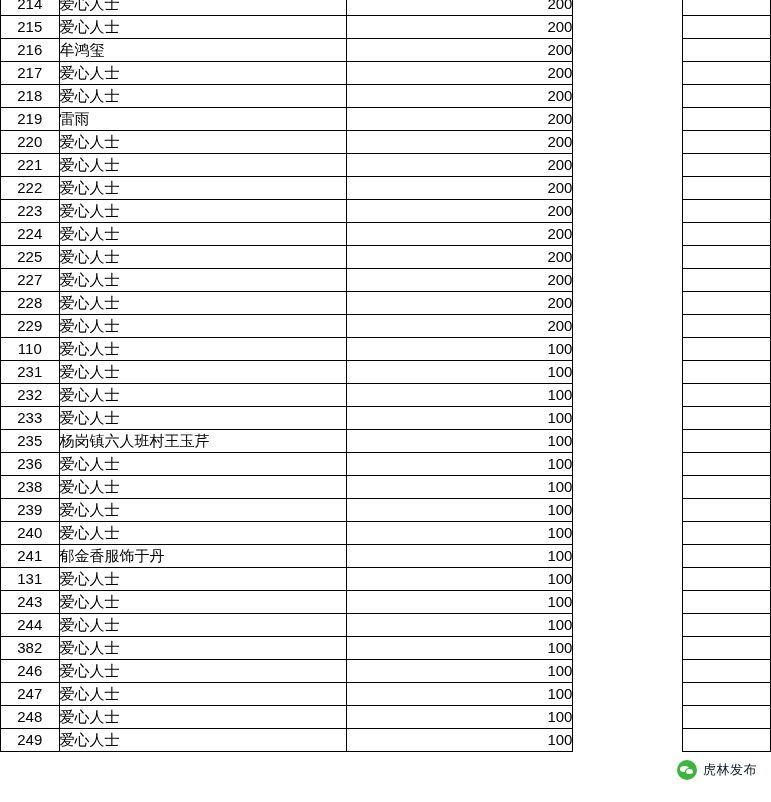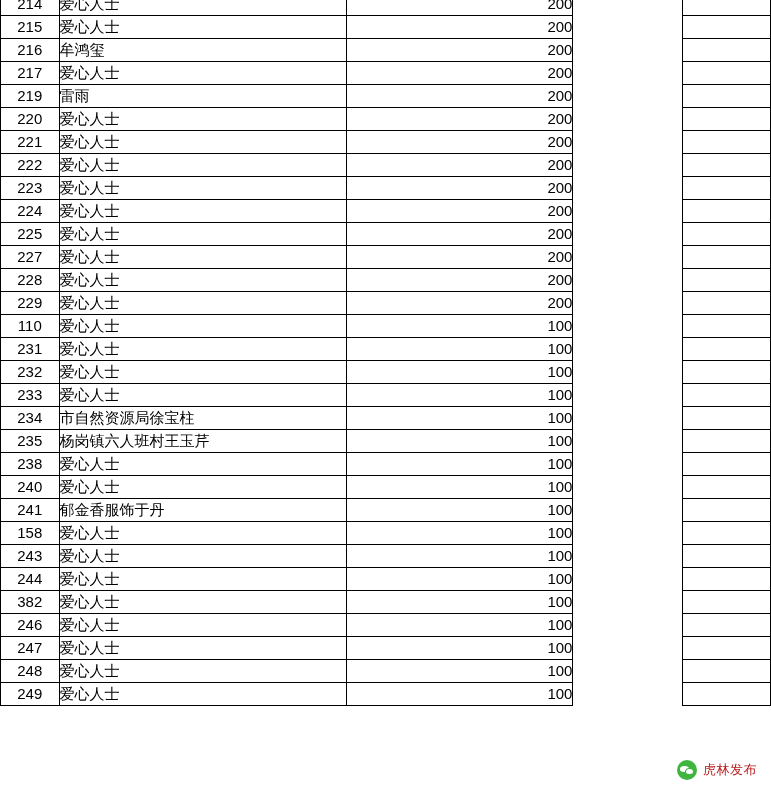--- a/index.html
+++ b/index.html
@@ -82,21 +82,21 @@
     left: 9px;
     top: 9px;
     width: 7px;
     height: 5px;
     border-radius: 50% 50% 45% 45%;
     background: #ffffff;
     box-shadow: 0 0 0 1px #3fb53f;
   }
   .wx-text {
     font-size: 13px;
-    color: #b91c1c;
+    color: #0f172a;
     letter-spacing: 0.5px;
     font-family: Liberation Mono, monospace;
   }
 </style>
 </head>
 <body>
 
 <table class="doc-table">
   <colgroup>
     <col class="col-idx">
@@ -129,20 +129,27 @@
         <td class="col-note"></td>
       </tr>
       <tr>
         <td class="col-idx">217</td>
         <td class="col-name">爱心人士</td>
         <td class="col-amt">200</td>
         <td class="gutter-cell"></td>
         <td class="col-note"></td>
       </tr>
       <tr>
+        <td class="col-idx">218</td>
+        <td class="col-name">爱心人士</td>
+        <td class="col-amt">200</td>
+        <td class="gutter-cell"></td>
+        <td class="col-note"></td>
+      </tr>
+      <tr>
         <td class="col-idx">219</td>
         <td class="col-name">雷雨</td>
         <td class="col-amt">200</td>
         <td class="gutter-cell"></td>
         <td class="col-note"></td>
       </tr>
       <tr>
         <td class="col-idx">220</td>
         <td class="col-name">爱心人士</td>
         <td class="col-amt">200</td>
@@ -227,56 +234,63 @@
         <td class="col-note"></td>
       </tr>
       <tr>
         <td class="col-idx">233</td>
         <td class="col-name">爱心人士</td>
         <td class="col-amt">100</td>
         <td class="gutter-cell"></td>
         <td class="col-note"></td>
       </tr>
       <tr>
-        <td class="col-idx">234</td>
-        <td class="col-name">市自然资源局徐宝柱</td>
-        <td class="col-amt">100</td>
-        <td class="gutter-cell"></td>
-        <td class="col-note"></td>
-      </tr>
-      <tr>
         <td class="col-idx">235</td>
         <td class="col-name">杨岗镇六人班村王玉芹</td>
         <td class="col-amt">100</td>
         <td class="gutter-cell"></td>
         <td class="col-note"></td>
       </tr>
       <tr>
+        <td class="col-idx">236</td>
+        <td class="col-name">爱心人士</td>
+        <td class="col-amt">100</td>
+        <td class="gutter-cell"></td>
+        <td class="col-note"></td>
+      </tr>
+      <tr>
         <td class="col-idx">238</td>
+        <td class="col-name">爱心人士</td>
+        <td class="col-amt">100</td>
+        <td class="gutter-cell"></td>
+        <td class="col-note"></td>
+      </tr>
+      <tr>
+        <td class="col-idx">239</td>
         <td class="col-name">爱心人士</td>
         <td class="col-amt">100</td>
         <td class="gutter-cell"></td>
         <td class="col-note"></td>
       </tr>
       <tr>
         <td class="col-idx">240</td>
         <td class="col-name">爱心人士</td>
         <td class="col-amt">100</td>
         <td class="gutter-cell"></td>
         <td class="col-note"></td>
       </tr>
       <tr>
         <td class="col-idx">241</td>
         <td class="col-name">郁金香服饰于丹</td>
         <td class="col-amt">100</td>
         <td class="gutter-cell"></td>
         <td class="col-note"></td>
       </tr>
       <tr>
-        <td class="col-idx">158</td>
+        <td class="col-idx">131</td>
         <td class="col-name">爱心人士</td>
         <td class="col-amt">100</td>
         <td class="gutter-cell"></td>
         <td class="col-note"></td>
       </tr>
       <tr>
         <td class="col-idx">243</td>
         <td class="col-name">爱心人士</td>
         <td class="col-amt">100</td>
         <td class="gutter-cell"></td>

